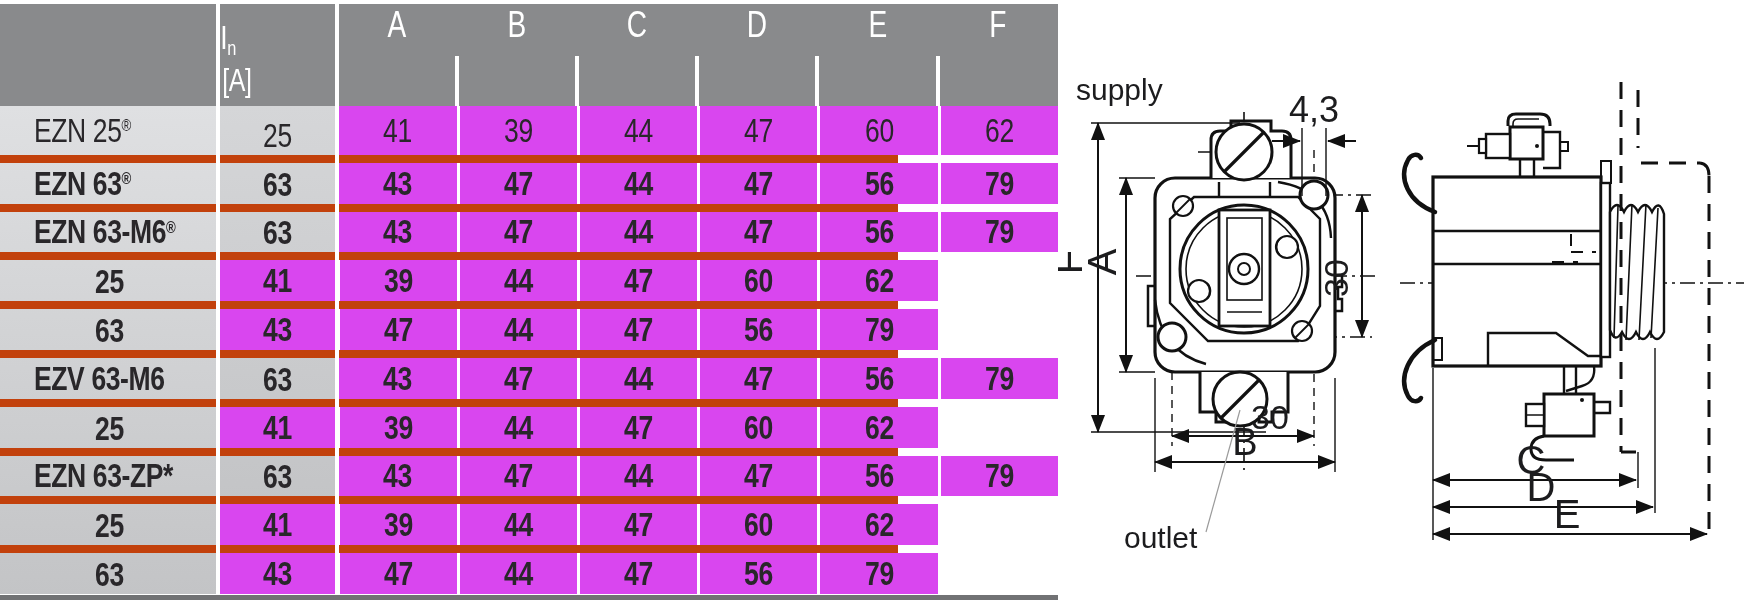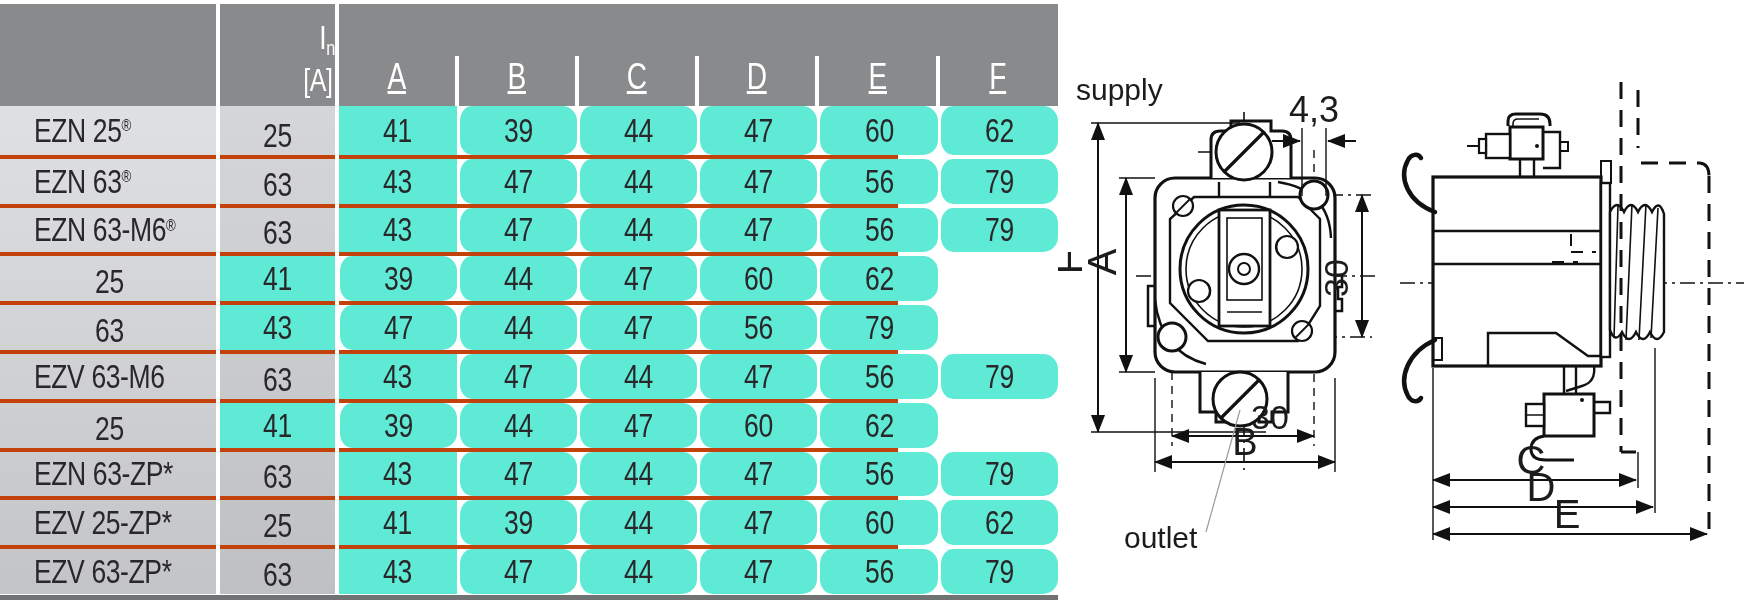--- a/index.html
+++ b/index.html
@@ -5,37 +5,37 @@
   html,body{margin:0;padding:0;background:#fff;}
   .stage{position:relative;width:1747px;height:600px;background:#fff;overflow:hidden;
          font-family:"Liberation Sans","DejaVu Sans",sans-serif;color:#29272a;}
   
   .tablewrap{position:absolute;left:0;top:0;width:1058px;height:600px;}
   .colstrip{position:absolute;top:106px;height:488px;z-index:0;}
   #strip-name{left:0;width:218px;background:linear-gradient(#dfe0e2,#c3c4c6);}
   #strip-in{left:218px;width:119px;background:linear-gradient(#d5d6d8,#bfc0c2);}
   .thead{position:absolute;left:0;top:4px;width:1058px;height:102px;background:#898a8c;
          display:grid;grid-template-columns:218px 119px 120px 120px 120px 120px 121px 120px;z-index:1;}
-  .thead .h{position:relative;display:flex;align-items:flex-end;justify-content:center;
-            color:#fff;font-size:36px;padding-bottom:8px;box-sizing:border-box;text-decoration:underline;}
+  .thead .h{position:relative;display:flex;align-items:flex-start;justify-content:center;
+            color:#fff;font-size:36px;padding-bottom:8px;box-sizing:border-box;}
   .thead .h.hsep::before{content:'';position:absolute;left:-2px;top:52px;bottom:0;width:4px;background:#fff;}
   .in-h{flex-direction:column;align-items:center;justify-content:center !important;
         padding-bottom:0 !important;line-height:38px;transform:translateY(3px);}
   .in-h .l1{font-size:34px;}
   .in-h .l1 .sub{font-size:21px;position:relative;top:.32em;}
   .in-h .l2{font-size:32px;}
   #rows{position:absolute;left:0;top:106px;width:898px;z-index:1;}
   .row{display:grid;grid-template-columns:218px 119px 120px 120px 120px 120px 121px 120px;
        height:48.8px;box-sizing:border-box;}
-  .row + .row{border-top:4px solid #c2410c;}
+  .row + .row{border-top:8px solid #c2410c;font-weight:bold;}
   .cell{display:flex;align-items:center;justify-content:center;font-size:34px;box-sizing:border-box;}
   .cell.name{justify-content:flex-start;padding-left:34px;background:transparent;}
   .cell.in{background:transparent;align-items:flex-end;}
-  .cell.dim{background:#5eead4;}
-  .cell.dim.sep{border-left:3px solid #fff;border-radius:15px;}
+  .cell.dim{background:#d946ef;}
+  .cell.dim.sep{border-left:3px solid #fff;}
   .cond{display:inline-block;transform:scaleX(.78);transform-origin:center;white-space:nowrap;letter-spacing:-.5px;}
   .cell.name .cond{transform-origin:left center;}
   .cell.name .sup{font-size:17px;position:relative;top:-.62em;}
   .vline{position:absolute;top:4px;height:591px;width:4px;background:#fff;z-index:4;}
   #vl1{left:216px;} #vl2{left:335px;}
   .bottombar{position:absolute;left:0;top:595px;width:1058px;height:5px;background:#717274;z-index:2;}
   
   .drawing{position:absolute;left:1058px;top:0;width:776px;height:600px;}
   svg text{font-family:"Liberation Sans","DejaVu Sans",sans-serif;fill:#1c1c1e;}
 </style>
@@ -268,23 +268,20 @@
             <span class="cond">47</span>
           </div>
       <div class="cell dim sep">
             <span class="cond">56</span>
           </div>
       <div class="cell dim sep">
             <span class="cond">79</span>
           </div>
     </div>
         <div class="row">
-      <div class="cell name">
-            <span class="cond"><span>EZV 25-ZP*</span><span class="sup"></span></span>
-          </div>
       <div class="cell in">
             <span class="cond">25</span>
           </div>
       <div class="cell dim">
             <span class="cond">41</span>
           </div>
       <div class="cell dim sep">
             <span class="cond">39</span>
           </div>
       <div class="cell dim sep">
@@ -294,23 +291,20 @@
             <span class="cond">47</span>
           </div>
       <div class="cell dim sep">
             <span class="cond">60</span>
           </div>
       <div class="cell dim sep">
             <span class="cond">62</span>
           </div>
     </div>
         <div class="row">
-      <div class="cell name">
-            <span class="cond"><span>EZV 63-ZP*</span><span class="sup"></span></span>
-          </div>
       <div class="cell in">
             <span class="cond">63</span>
           </div>
       <div class="cell dim">
             <span class="cond">43</span>
           </div>
       <div class="cell dim sep">
             <span class="cond">47</span>
           </div>
       <div class="cell dim sep">

